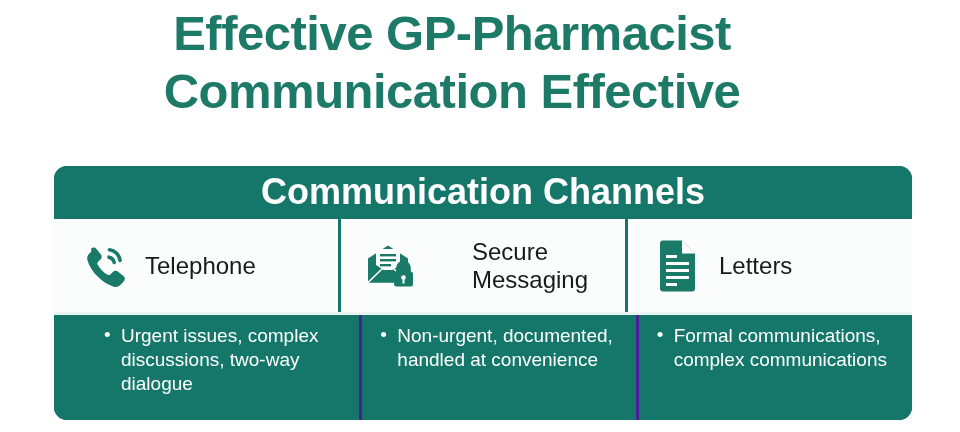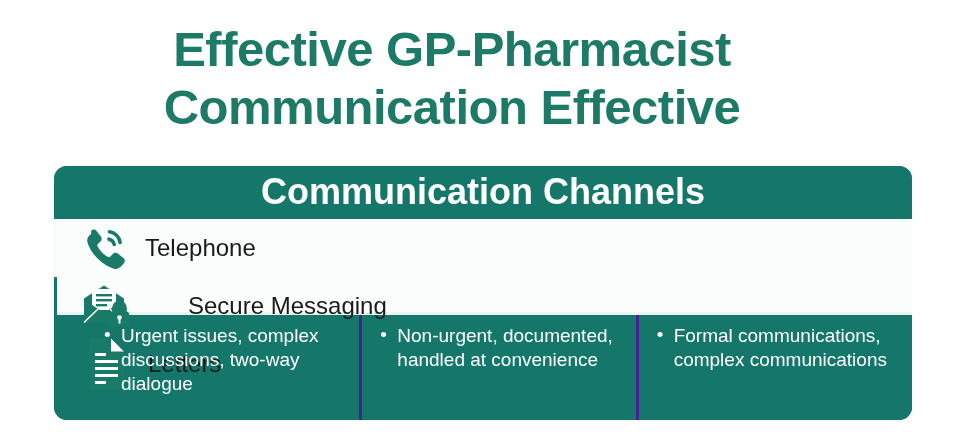--- a/index.html
+++ b/index.html
@@ -16,21 +16,21 @@
   .page {
     position: relative;
     width: 960px;
     height: 432px;
   }
 
   
   .title-block {
     position: absolute;
     left: 0;
-    top: 20px;
+    top: 4px;
     width: 904px;
     text-align: center;
   }
   .title-line {
     color: #1d7a66;
     font-weight: bold;
     font-size: 49px;
     line-height: 58px;
     letter-spacing: -0.5px;
     white-space: nowrap;
@@ -61,21 +61,20 @@
     font-weight: bold;
     letter-spacing: 0px;
   }
 
   
   .icon-row {
     display: flex;
     height: 93px;
     background: #fbfcfc;
     border-top: 2px solid #15776a;
-    flex-direction: column;
   }
   .icon-cell {
     flex: 1 1 0;
     display: flex;
     align-items: center;
     gap: 13px;
     padding-left: 22px;
     box-sizing: border-box;
     position: relative;
   }

